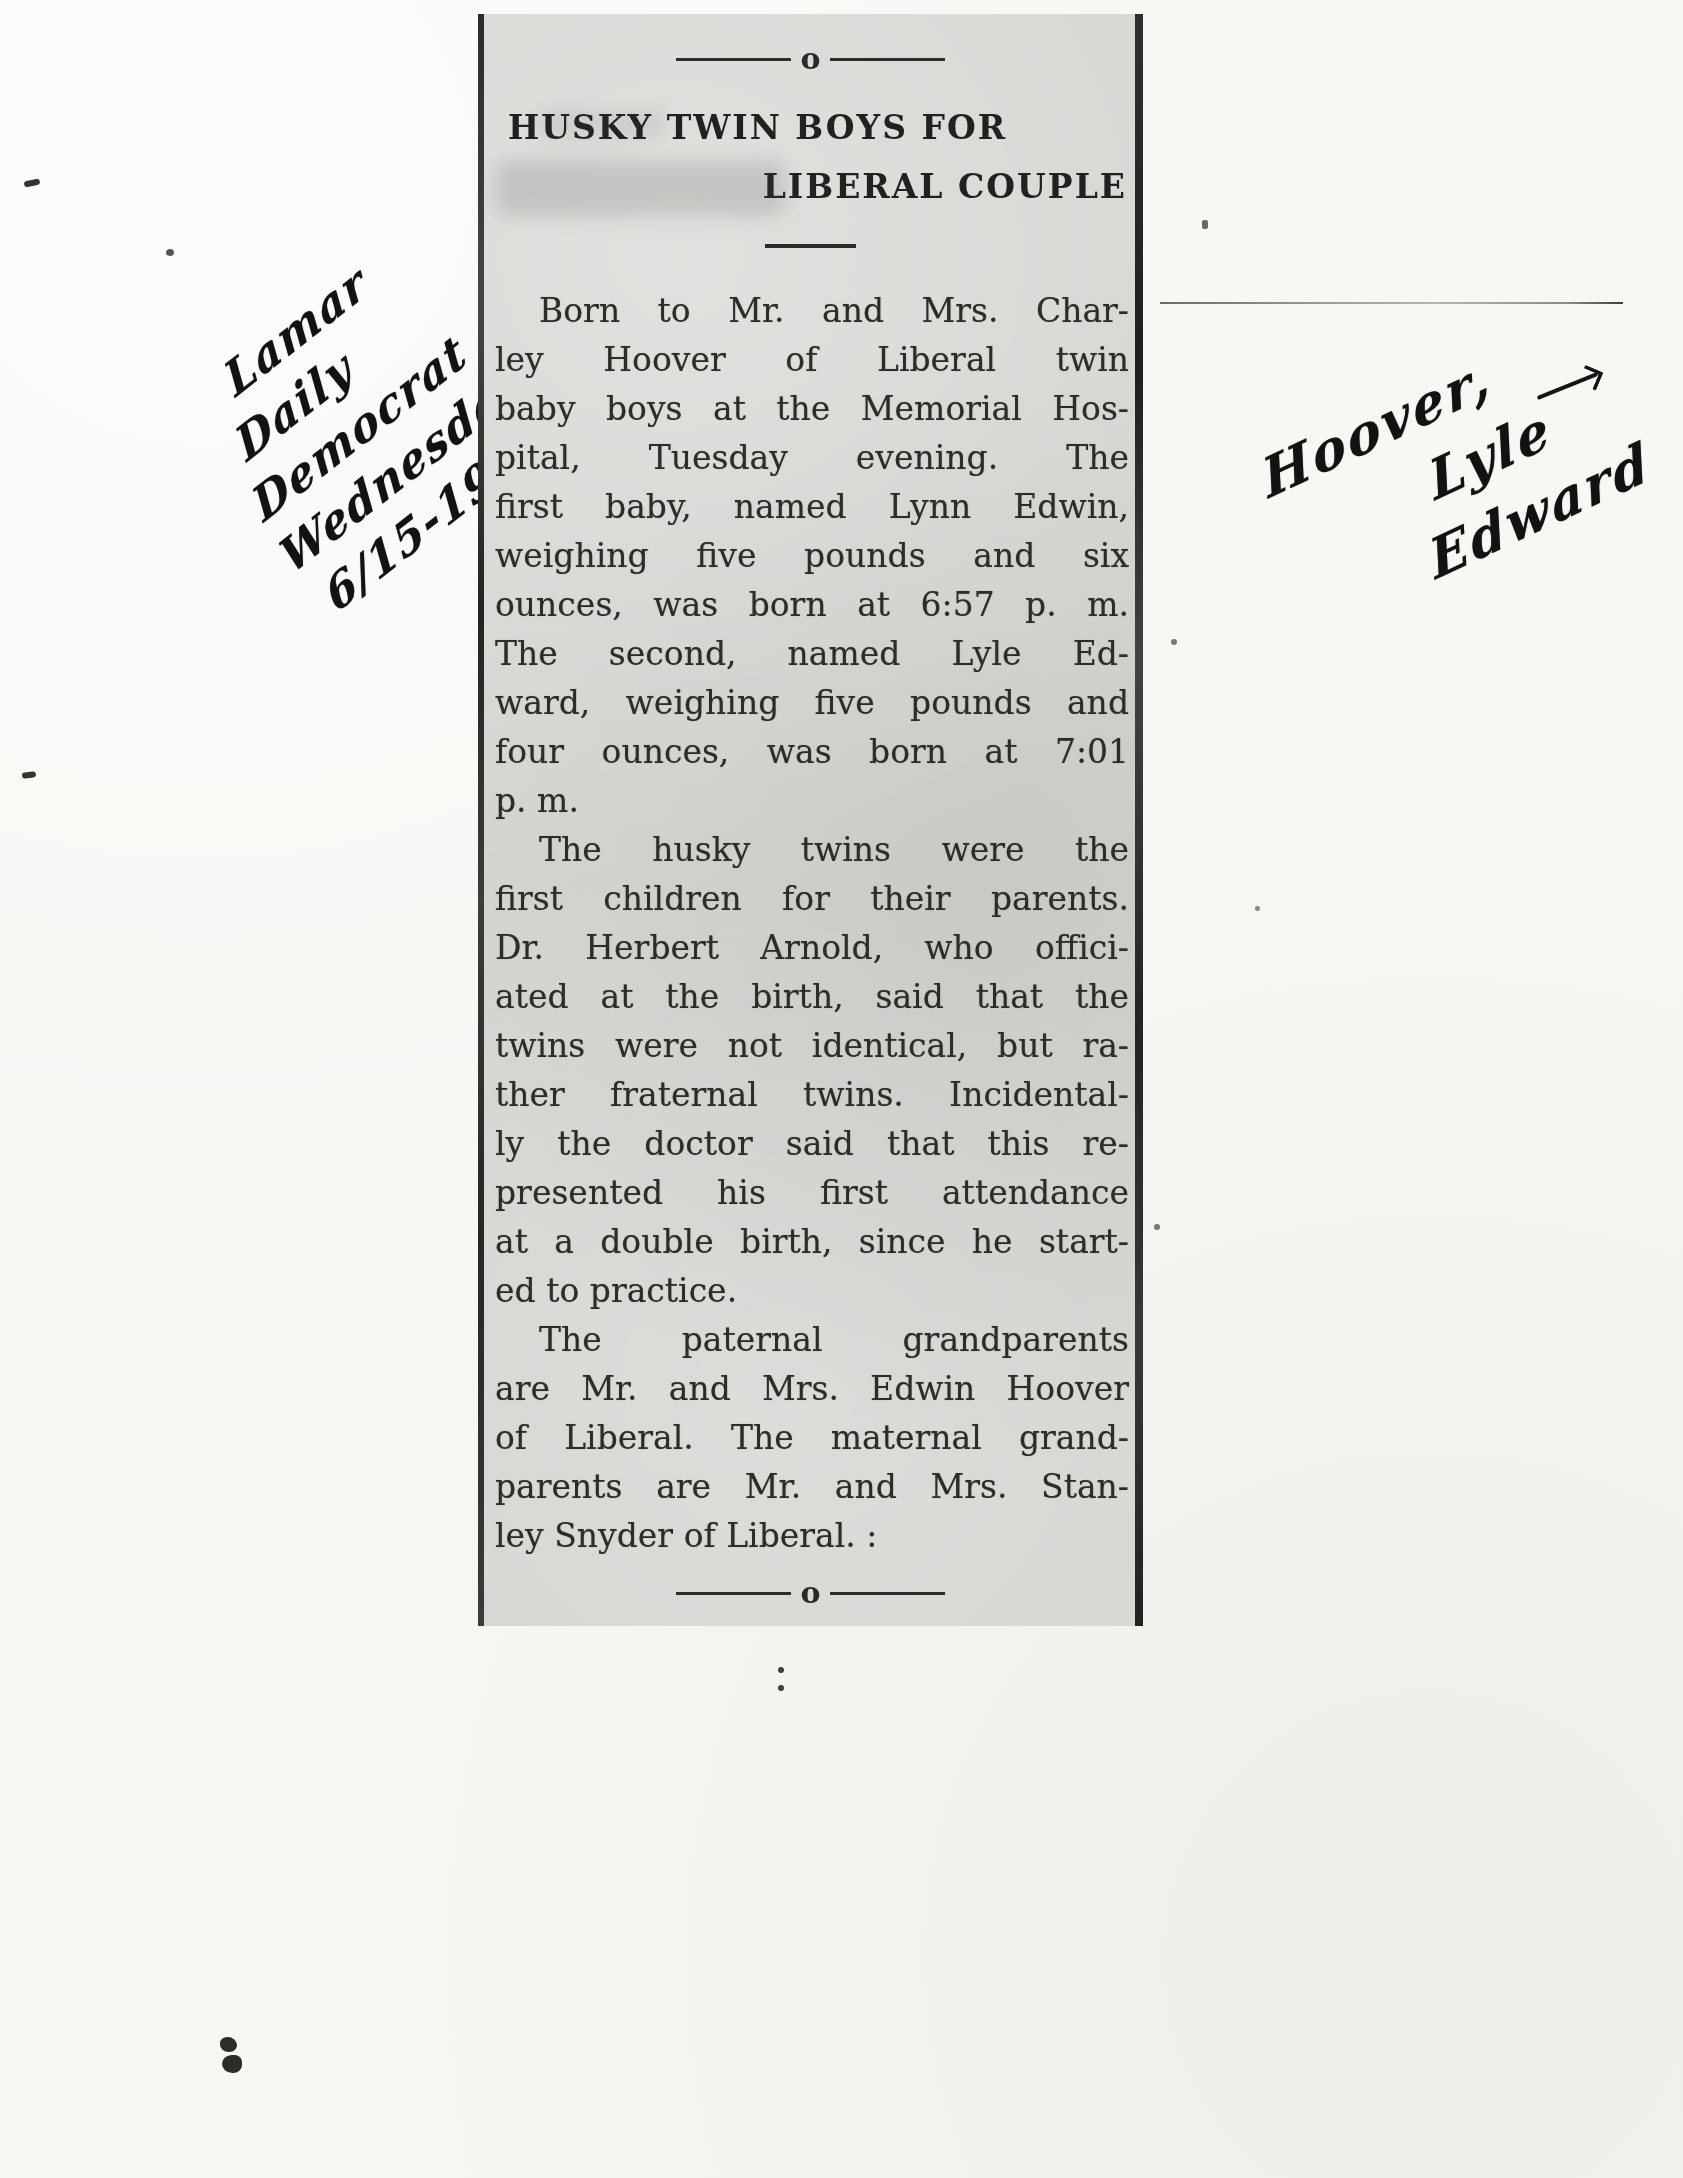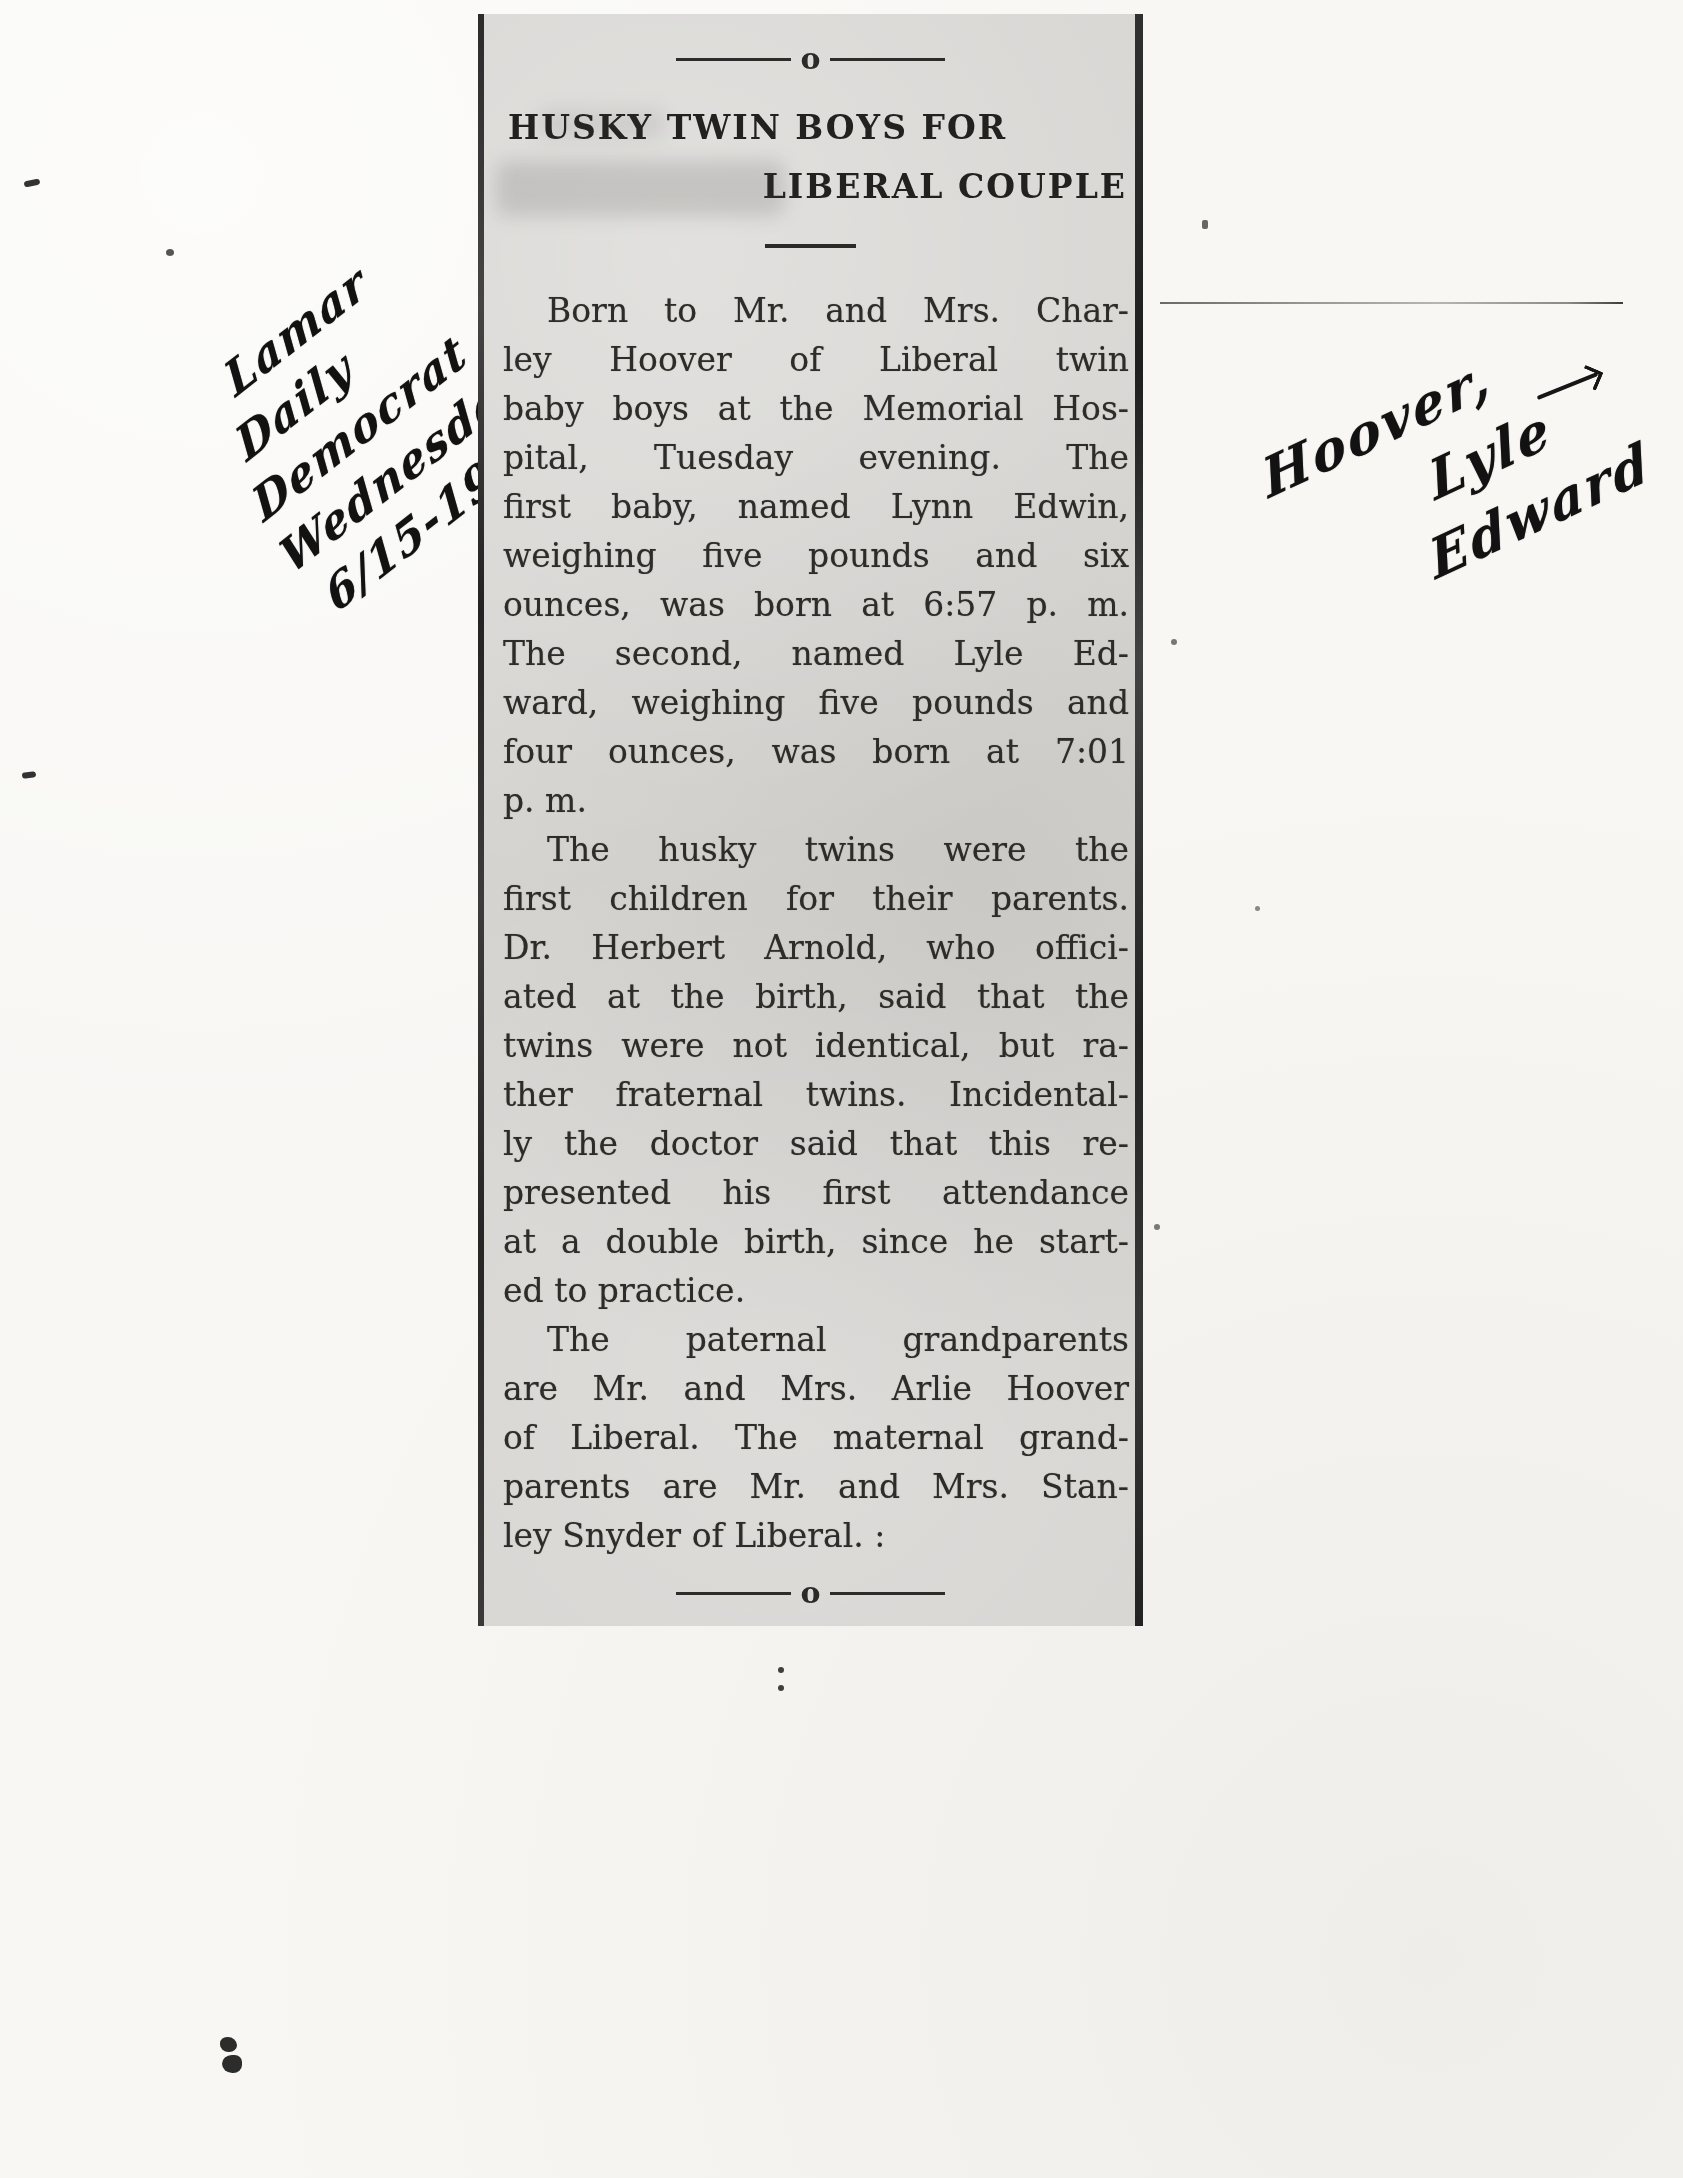--- a/index.html
+++ b/index.html
@@ -40,21 +40,21 @@
   .odivider.bottom{margin-top:18px;}
 
   .headline{color:#232120;font-weight:bold;letter-spacing:2px;
     font-size:33px;line-height:59px;}
   .headline.l1{margin:24px 10px 0 30px;text-align:left;}
   .headline.l2{margin:0 16px 0 4px;text-align:right;}
 
   .hrule{width:91px;height:4px;background:#2c2a28;margin:28px auto 0 auto;}
 
   .article{
-    margin:38px 14px 0 25px;
+    margin:38px 14px 0 17px;
     font-size:33px;line-height:49px;color:#2e2c29;
     text-shadow:0 0 1px rgba(46,44,41,.45);
   }
   .bline{text-align:justify;text-align-last:justify;}
   .bline.first{text-indent:44px;}
   .bline.last{text-align-last:left;}
 
   
   .ghost{position:absolute;background:rgba(70,68,64,.17);filter:blur(9px);border-radius:12px;}
   .ghost.g1{left:18px;top:147px;width:289px;height:55px;}
@@ -152,21 +152,21 @@
       <div class="bline">first children for their parents.</div>
       <div class="bline">Dr. Herbert Arnold, who offici-</div>
       <div class="bline">ated at the birth, said that the</div>
       <div class="bline">twins were not identical, but ra-</div>
       <div class="bline">ther fraternal twins. Incidental-</div>
       <div class="bline">ly the doctor said that this re-</div>
       <div class="bline">presented his first attendance</div>
       <div class="bline">at a double birth, since he start-</div>
       <div class="bline last">ed to practice.</div>
       <div class="bline first">The paternal grandparents</div>
-      <div class="bline">are Mr. and Mrs. Arlie Hoover</div>
+      <div class="bline">are Mr. and Mrs. Edwin Hoover</div>
       <div class="bline">of Liberal. The maternal grand-</div>
       <div class="bline">parents are Mr. and Mrs. Stan-</div>
       <div class="bline last">ley Snyder of Liberal. :</div>
     </div>
 
   <div class="odivider bottom">o</div>
 </div>
 
 <div class="fold-line"></div>
 <div class="speck s1"></div>

